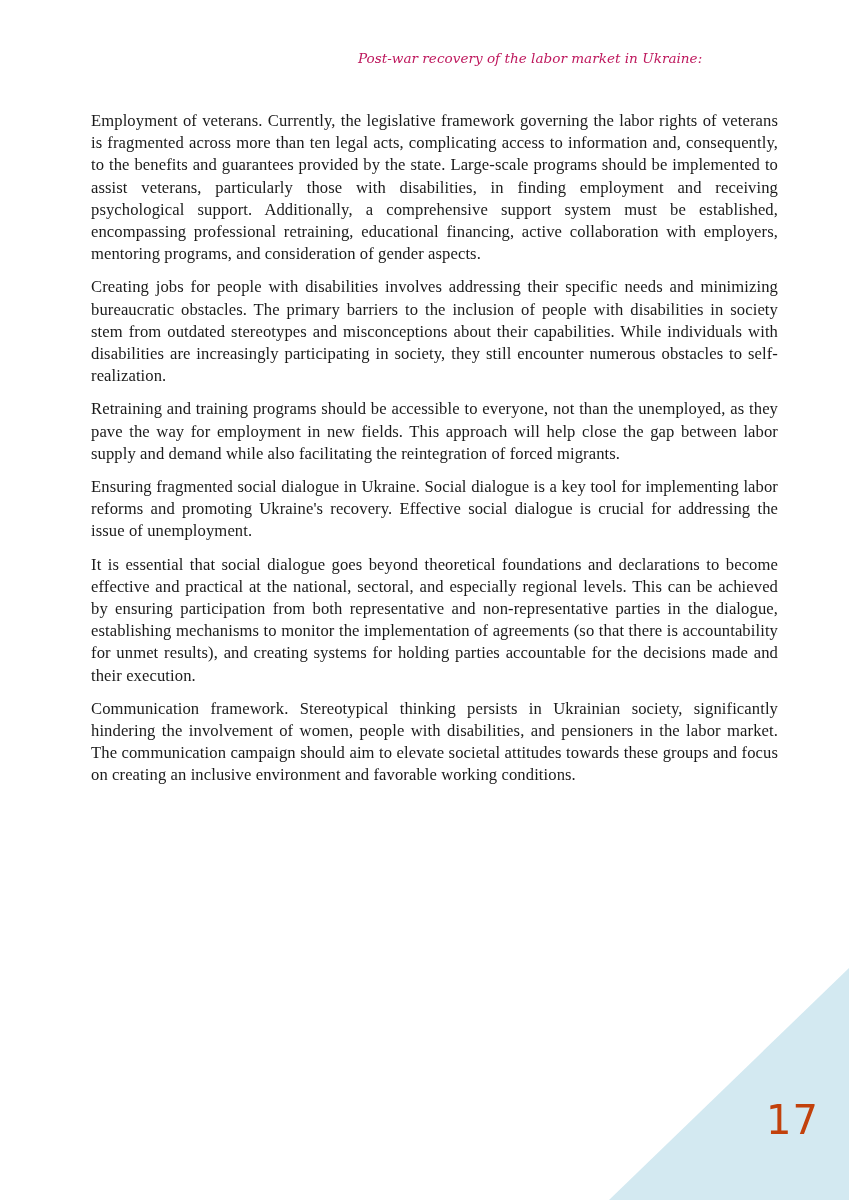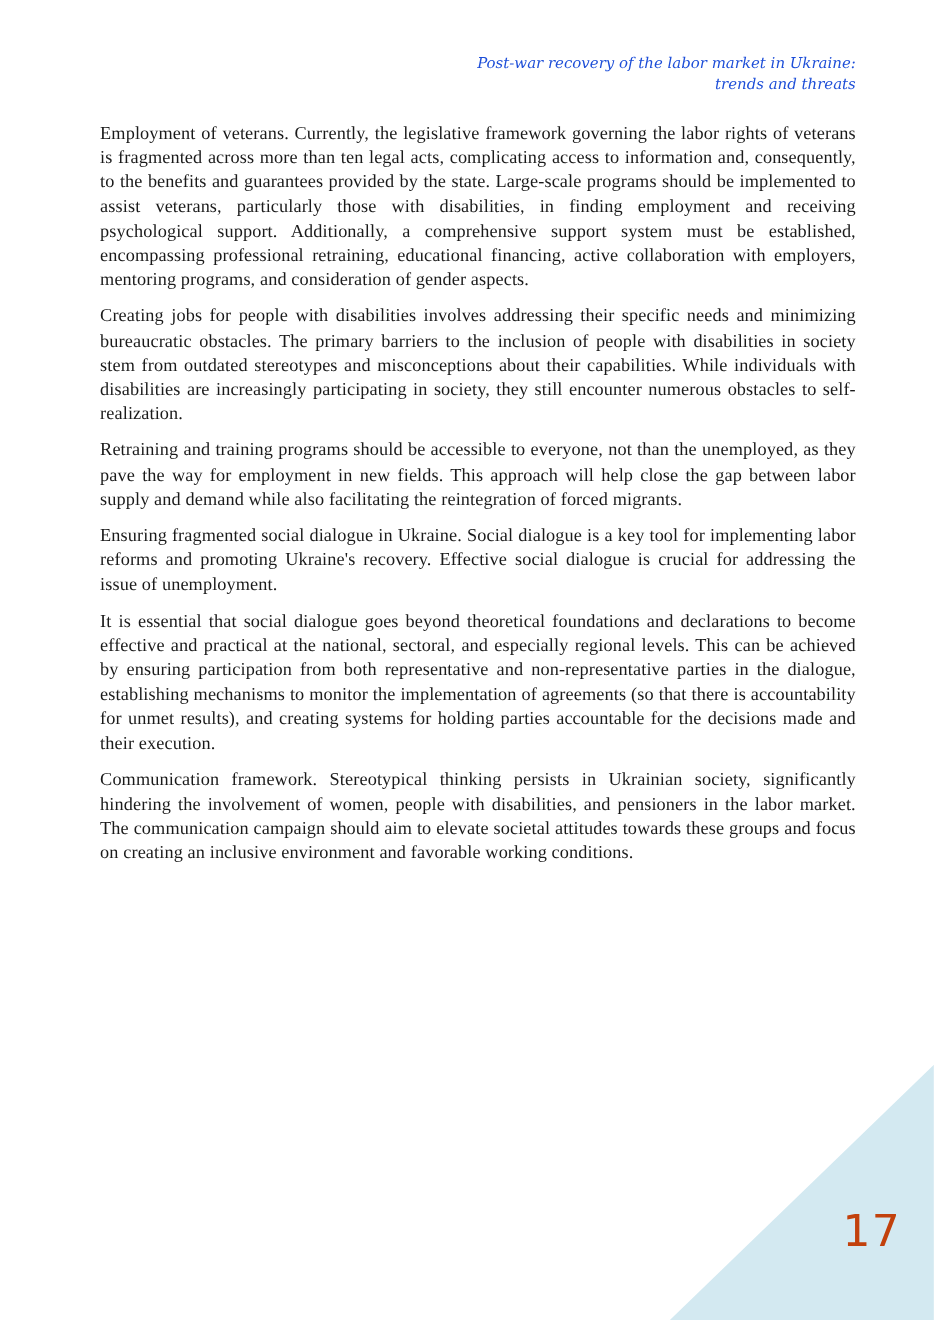--- a/index.html
+++ b/index.html
@@ -3,23 +3,23 @@
   <meta charset="utf-8">
   <style>
     html, body { margin: 0; padding: 0; }
     body {
       width: 849px; height: 1200px; position: relative; overflow: hidden;
       background: #ffffff; color: #1a1a1a;
       font-family: "DejaVu Serif", "Liberation Serif", serif;
     }
     .running-header {
       position: absolute; top: 49px; right: 71px; width: 420px;
-      text-align: right; font-style: italic;
+      text-align: left; font-style: italic;
       font-family: "DejaVu Serif", serif;
-      font-size: 13.6px; line-height: 19px; color: #1d4ed8;
+      font-size: 13.6px; line-height: 19px; color: #be185d;
     }
     .content {
       position: absolute; left: 91px; top: 110px; width: 687px;
       font-family: "Liberation Serif", serif;
       font-size: 16.6px; line-height: 22.2px; text-align: justify;
       letter-spacing: 0.1px;
     }
     .content p { margin: 0 0 11px 0; }
     .content p.bullet { text-indent: 0; }
     .content p.bullet .dot { display: inline-block; width: 22px; padding-left: 0; text-align: center; }
@@ -31,21 +31,20 @@
       position: absolute; left: 766px; top: 1097px;
       font-family: "DejaVu Sans", sans-serif; font-weight: 400;
       font-size: 40px; color: #c2410c; letter-spacing: 1px;
     }
   </style>
 </head>
 <body>
 
 <div class="running-header">
   <div>Post-war recovery of the labor market in Ukraine:</div>
-  <div>trends and threats</div>
 </div>
 
 <div class="content">
 
   <p><b>Employment of veterans.</b><span> Currently, the legislative framework governing the labor rights of veterans is fragmented across more than ten legal acts, complicating access to information and, consequently, to the benefits and guarantees provided by the state. Large-scale programs should be implemented to assist veterans, particularly those with disabilities, in finding employment and receiving psychological support. Additionally, a comprehensive support system must be established, encompassing professional retraining, educational financing, active collaboration with employers, mentoring programs, and consideration of gender aspects.</span></p>
 
   <p><b>Creating jobs for people with disabilities involves addressing their specific needs and minimizing bureaucratic obstacles.</b><span> The primary barriers to the inclusion of people with disabilities in society stem from outdated stereotypes and misconceptions about their capabilities. While individuals with disabilities are increasingly participating in society, they still encounter numerous obstacles to self-realization.</span></p>
 
   <p><b>Retraining and training programs should be accessible to everyone, not than the unemployed</b><span>, as they pave the way for employment in new fields. This approach will help close the gap between labor supply and demand while also facilitating the reintegration of forced migrants.</span></p>
 

